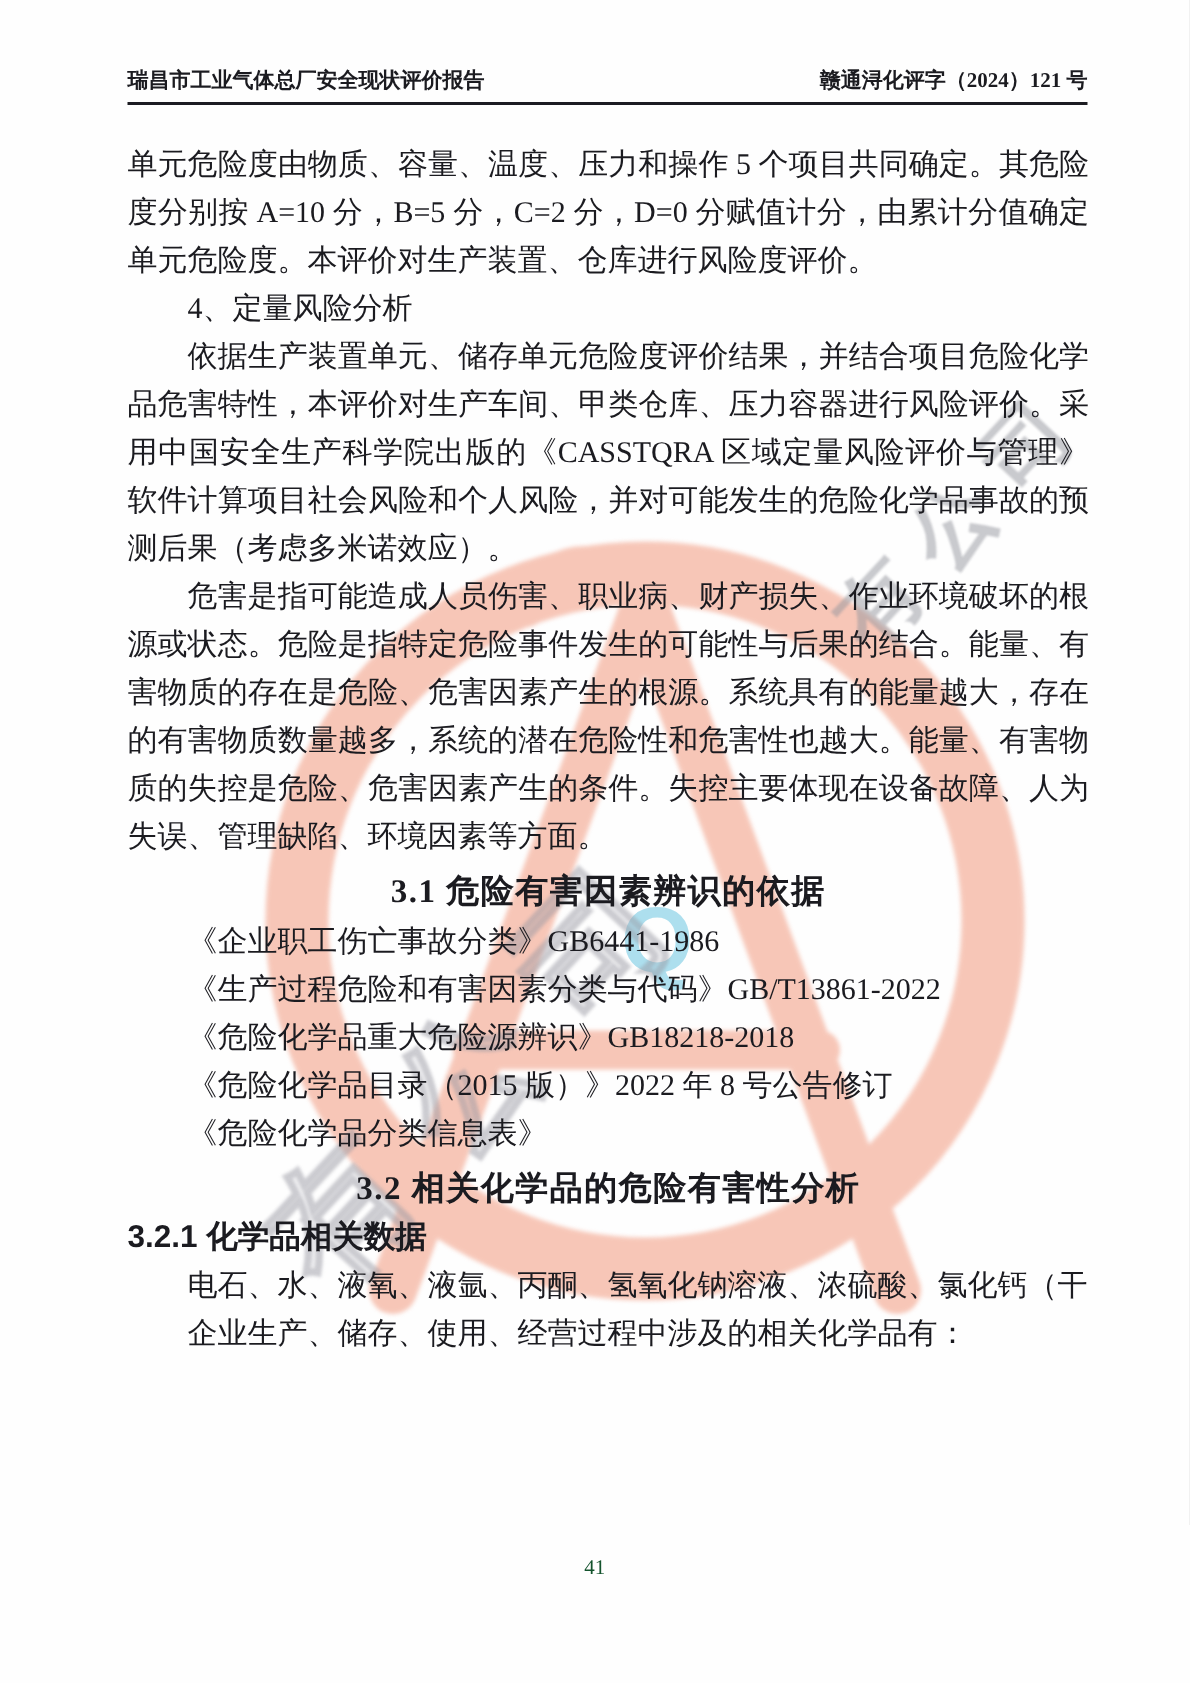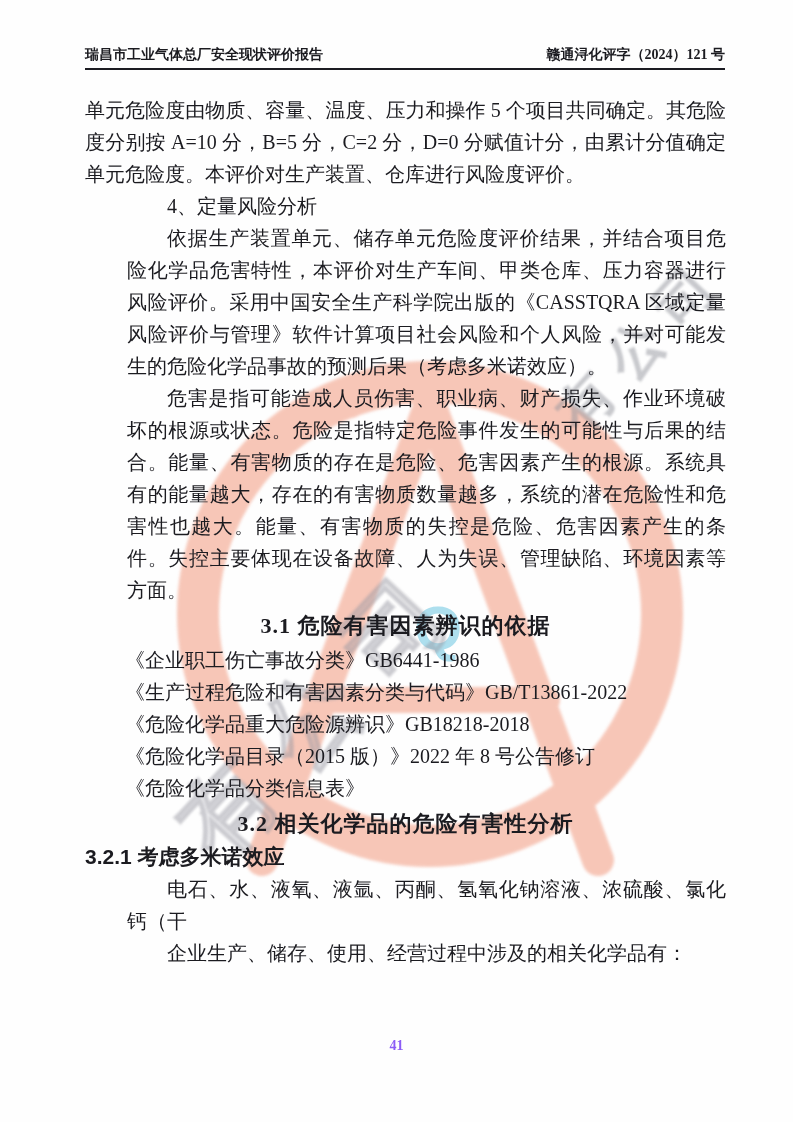--- a/index.html
+++ b/index.html
@@ -97,21 +97,21 @@
 
   .content {
     position: absolute;
     left: 85px; top: 94px;
     width: 641px;
     font-size: 20px;
     line-height: 32px;
     text-align: justify;
   }
   .content p { text-align: justify; }
-  .p-indent { text-indent: 2em; margin-left: 42px; }
+  .p-indent { text-indent: 2em; }
   .h1 {
     font-family: "Liberation Sans", "DejaVu Sans", sans-serif;
     font-weight: bold;
     font-size: 24px;
     line-height: 30px;
     margin-top: 40px;
     margin-bottom: 5px;
     text-align: left;
   }
   .h2 {
@@ -134,22 +134,21 @@
     text-align: left;
   }
   .std { padding-left: 2em; text-align: left; }
 
   .footer {
     position: absolute;
     left: 0; right: 0;
     top: 1038px;
     text-align: center;
     font-size: 14px;
-    color: #8b5cf6;
-    font-weight: bold;
+    color: #14532d;
   }
 </style>
 </head>
 <body>
 
 <div class="page">
 
   <div class="watermark">
     <svg class="wm-svg" viewBox="0 0 534 540">
       <circle cx="267" cy="262" r="232" fill="none" stroke="#f3a58d" stroke-width="42"></circle>
@@ -178,21 +177,21 @@
       <p class="p-indent">危害是指可能造成人员伤害、职业病、财产损失、作业环境破坏的根源或状态。危险是指特定危险事件发生的可能性与后果的结合。能量、有害物质的存在是危险、危害因素产生的根源。系统具有的能量越大，存在的有害物质数量越多，系统的潜在危险性和危害性也越大。能量、有害物质的失控是危险、危害因素产生的条件。失控主要体现在设备故障、人为失误、管理缺陷、环境因素等方面。</p>
 
       <div class="h2">3.1 危险有害因素辨识的依据</div>
       <p class="std">《企业职工伤亡事故分类》GB6441-1986</p>
       <p class="std">《生产过程危险和有害因素分类与代码》GB/T13861-2022</p>
       <p class="std">《危险化学品重大危险源辨识》GB18218-2018</p>
       <p class="std">《危险化学品目录（2015 版）》2022 年 8 号公告修订</p>
       <p class="std">《危险化学品分类信息表》</p>
 
       <div class="h2">3.2 相关化学品的危险有害性分析</div>
-      <div class="h3">3.2.1 考虑多米诺效应</div>
+      <div class="h3">3.2.1 化学品相关数据</div>
       <p class="p-indent">电石、水、液氧、液氩、丙酮、氢氧化钠溶液、浓硫酸、氯化钙（干</p>
       <p class="p-indent">企业生产、储存、使用、经营过程中涉及的相关化学品有：</p>
     </div>
 
     <div class="footer">
       <span>41</span>
     </div>
 
   </div>
 </div>

